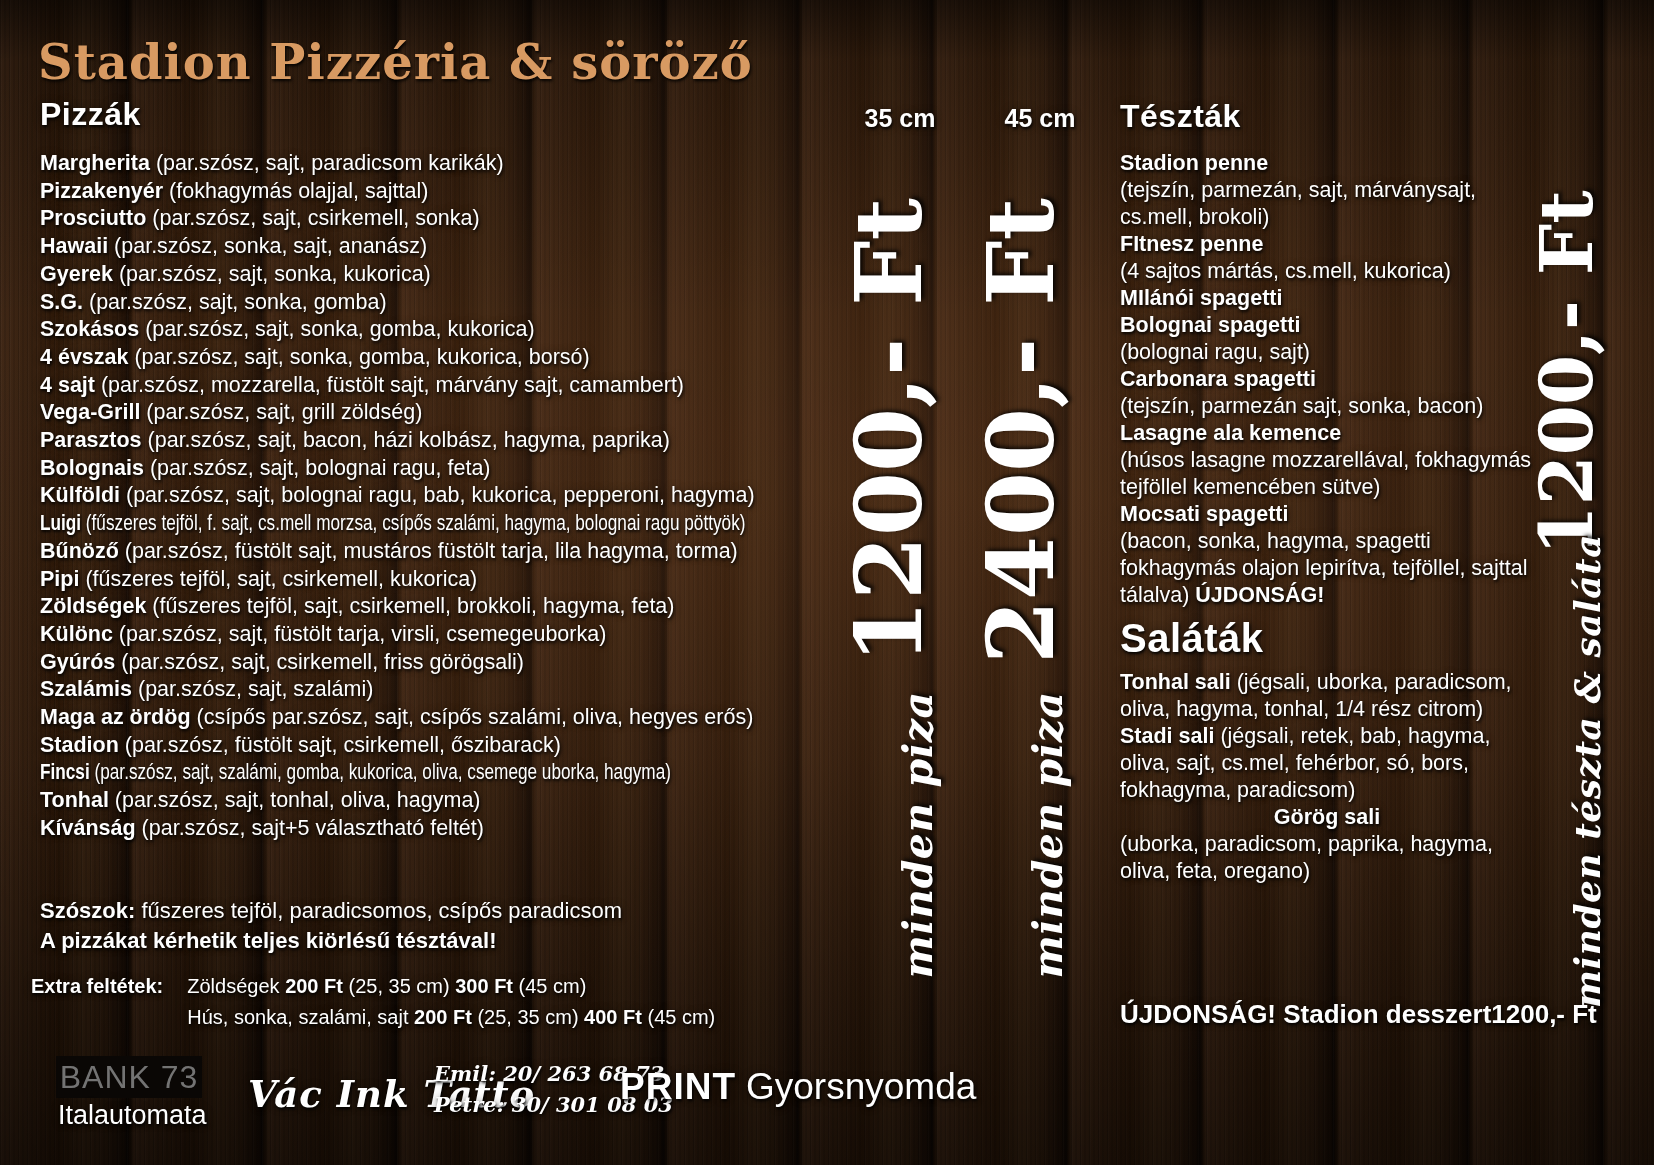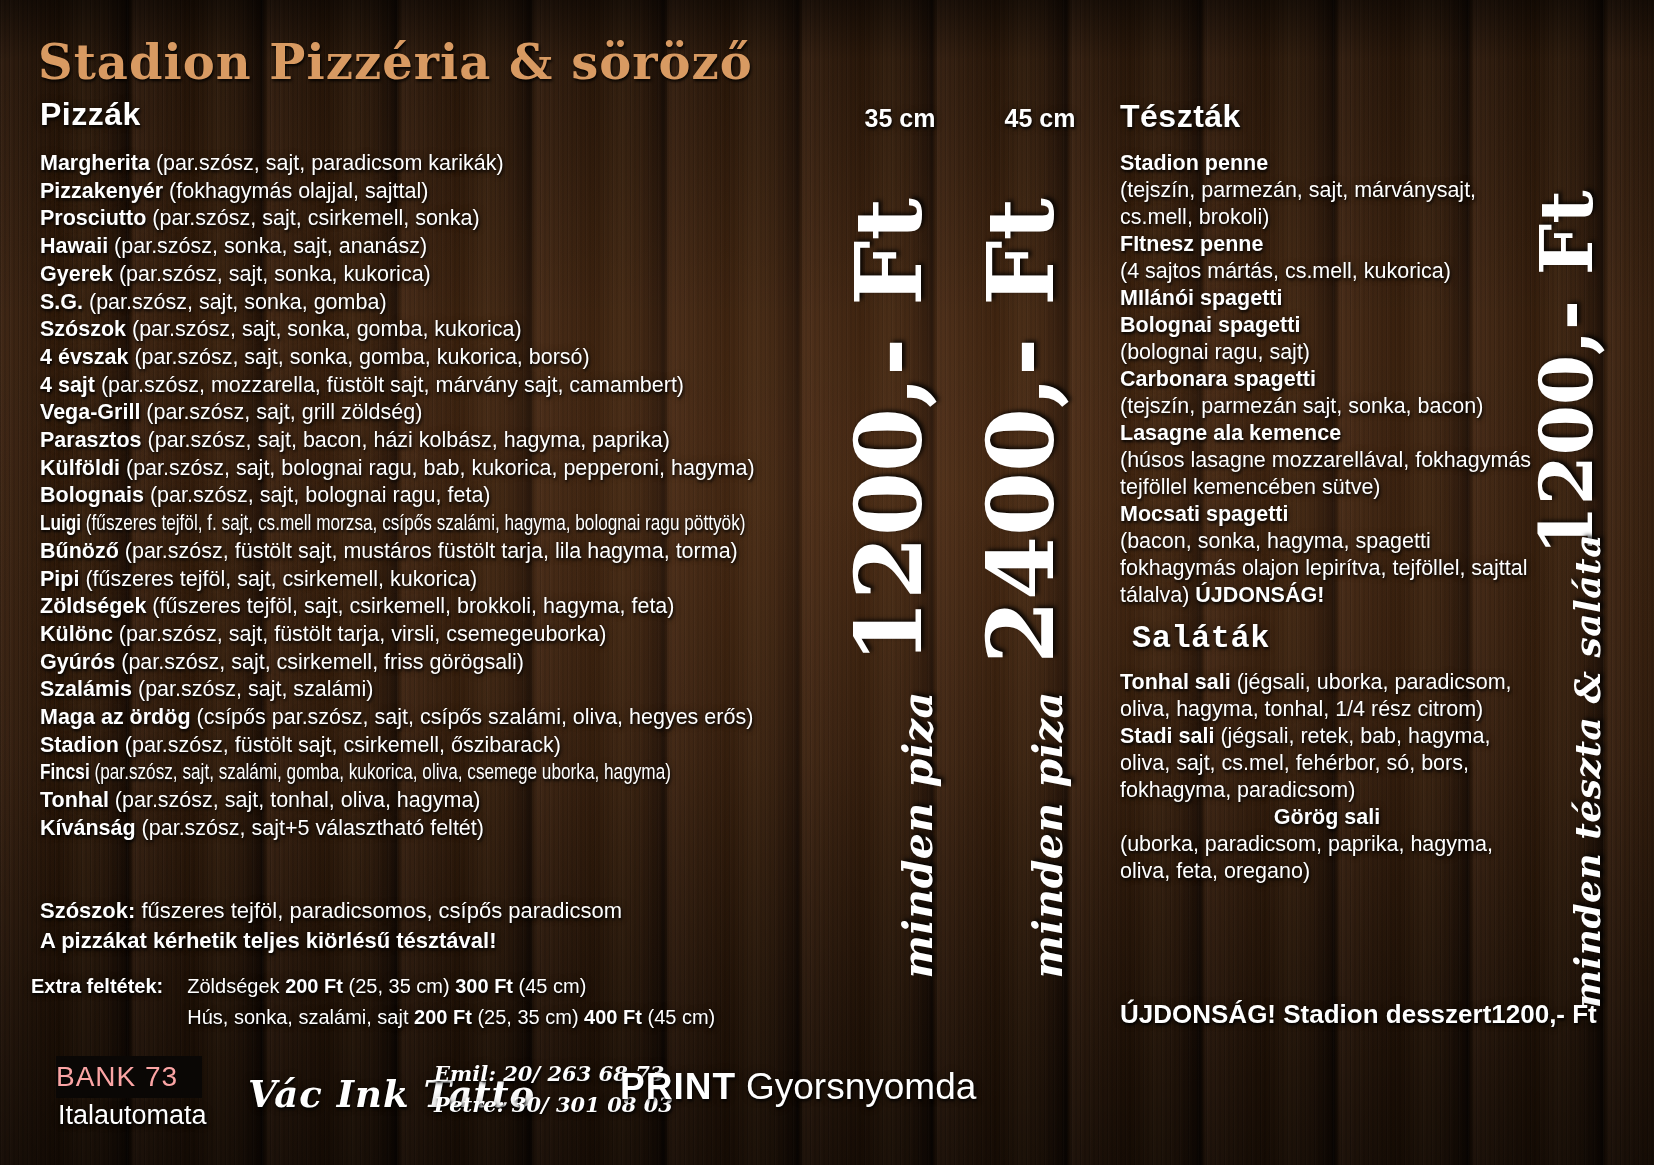--- a/index.html
+++ b/index.html
@@ -60,33 +60,33 @@
   .vprice-3{left:1524px;top:574px;width:402px;height:86px;line-height:86px;font-size:72px;}
   .vcap{font-style:italic;letter-spacing:.5px;}
   .vcap-1{left:894px;top:988px;width:306px;height:48px;line-height:48px;font-size:41px;}
   .vcap-2{left:1024px;top:988px;width:306px;height:48px;line-height:48px;font-size:41px;}
   .vcap-3{left:1564px;top:1008px;width:446px;height:46px;line-height:46px;font-size:36px;}
 
   
   .right-col{left:1120px;top:150px;width:414px;font-size:21.5px;line-height:27px;}
   .right-col .pasta-item .pname{font-weight:bold;}
   .right-col .badge{font-weight:bold;}
-  .h-salatak{font-size:32px;font-weight:bold;margin:16px 0 17px 12px;letter-spacing:.5px;font-family:Liberation Mono, monospace;}
+  .h-salatak{font-size:40px;font-weight:bold;margin:16px 0 17px 0;letter-spacing:.5px;}
   .salad-item .sname{font-weight:bold;text-align:center;}
 
   .dessert-row{
     left:1120px;top:999px;width:420px;display:flex;justify-content:space-between;
     font-weight:bold;font-size:26px;white-space:nowrap;
   }
 
   
   .bank-box{
     left:56px;top:1056px;width:146px;height:42px;background:#0a0705;
-    display:flex;align-items:center;justify-content:flex-start;
-    font-size:28px;color:#fca5a5;letter-spacing:1px;
+    display:flex;align-items:center;justify-content:center;
+    font-size:32px;color:#737373;letter-spacing:1px;
   }
   .vending{left:58px;top:1100px;font-size:27px;}
   .tattoo{
     left:248px;top:1072px;
     font-family:"DejaVu Serif",serif;font-style:italic;font-weight:bold;
     font-size:37px;letter-spacing:1px;
   }
   .phones{left:434px;top:1058px;font-family:"DejaVu Serif",serif;font-style:italic;font-weight:bold;font-size:21px;line-height:31px;}
   .printshop{left:620px;top:1066px;font-size:37px;white-space:nowrap;}
   .printshop .pbold{font-weight:bold;letter-spacing:1px;font-family:"Liberation Sans",sans-serif;}
@@ -104,27 +104,27 @@
   <div class="abs size-header size-45 sh">45 cm</div>
   <div class="abs col-heading h-tesztak sh">Tészták</div>
 
   <div class="abs pizza-list sh" id="pizza-list">
       <div class="item"><span class="name">Margherita</span><span> (par.szósz, sajt, paradicsom karikák)</span></div>
       <div class="item"><span class="name">Pizzakenyér</span><span> (fokhagymás olajjal, sajttal)</span></div>
       <div class="item"><span class="name">Prosciutto</span><span> (par.szósz, sajt, csirkemell, sonka)</span></div>
       <div class="item"><span class="name">Hawaii</span><span> (par.szósz, sonka, sajt, ananász)</span></div>
       <div class="item"><span class="name">Gyerek</span><span> (par.szósz, sajt, sonka, kukorica)</span></div>
       <div class="item"><span class="name">S.G.</span><span> (par.szósz, sajt, sonka, gomba)</span></div>
-      <div class="item"><span class="name">Szószok</span><span> (par.szósz, sajt, sonka, gomba, kukorica)</span></div>
+      <div class="item"><span class="name">Szokásos</span><span> (par.szósz, sajt, sonka, gomba, kukorica)</span></div>
       <div class="item"><span class="name">4 évszak</span><span> (par.szósz, sajt, sonka, gomba, kukorica, borsó)</span></div>
       <div class="item"><span class="name">4 sajt</span><span> (par.szósz, mozzarella, füstölt sajt, márvány sajt, camambert)</span></div>
       <div class="item"><span class="name">Vega-Grill</span><span> (par.szósz, sajt, grill zöldség)</span></div>
       <div class="item"><span class="name">Parasztos</span><span> (par.szósz, sajt, bacon, házi kolbász, hagyma, paprika)</span></div>
+      <div class="item"><span class="name">Bolognais</span><span> (par.szósz, sajt, bolognai ragu, feta)</span></div>
       <div class="item"><span class="name">Külföldi</span><span> (par.szósz, sajt, bolognai ragu, bab, kukorica, pepperoni, hagyma)</span></div>
-      <div class="item"><span class="name">Bolognais</span><span> (par.szósz, sajt, bolognai ragu, feta)</span></div>
       <div class="item"><span class="cond"><span class="name">Luigi</span><span> (fűszeres tejföl, f. sajt, cs.mell morzsa, csípős szalámi, hagyma, bolognai ragu pöttyök)</span></span></div>
       <div class="item"><span class="name">Bűnöző</span><span> (par.szósz, füstölt sajt, mustáros füstölt tarja, lila hagyma, torma)</span></div>
       <div class="item"><span class="name">Pipi</span><span> (fűszeres tejföl, sajt, csirkemell, kukorica)</span></div>
       <div class="item"><span class="name">Zöldségek</span><span> (fűszeres tejföl, sajt, csirkemell, brokkoli, hagyma, feta)</span></div>
       <div class="item"><span class="name">Különc</span><span> (par.szósz, sajt, füstölt tarja, virsli, csemegeuborka)</span></div>
       <div class="item"><span class="name">Gyúrós</span><span> (par.szósz, sajt, csirkemell, friss görögsali)</span></div>
       <div class="item"><span class="name">Szalámis</span><span> (par.szósz, sajt, szalámi)</span></div>
       <div class="item"><span class="name">Maga az ördög</span><span> (csípős par.szósz, sajt, csípős szalámi, oliva, hegyes erős)</span></div>
       <div class="item"><span class="name">Stadion</span><span> (par.szósz, füstölt sajt, csirkemell, őszibarack)</span></div>
       <div class="item"><span class="cond"><span class="name">Fincsi</span><span> (par.szósz, sajt, szalámi, gomba, kukorica, oliva, csemege uborka, hagyma)</span></span></div>

